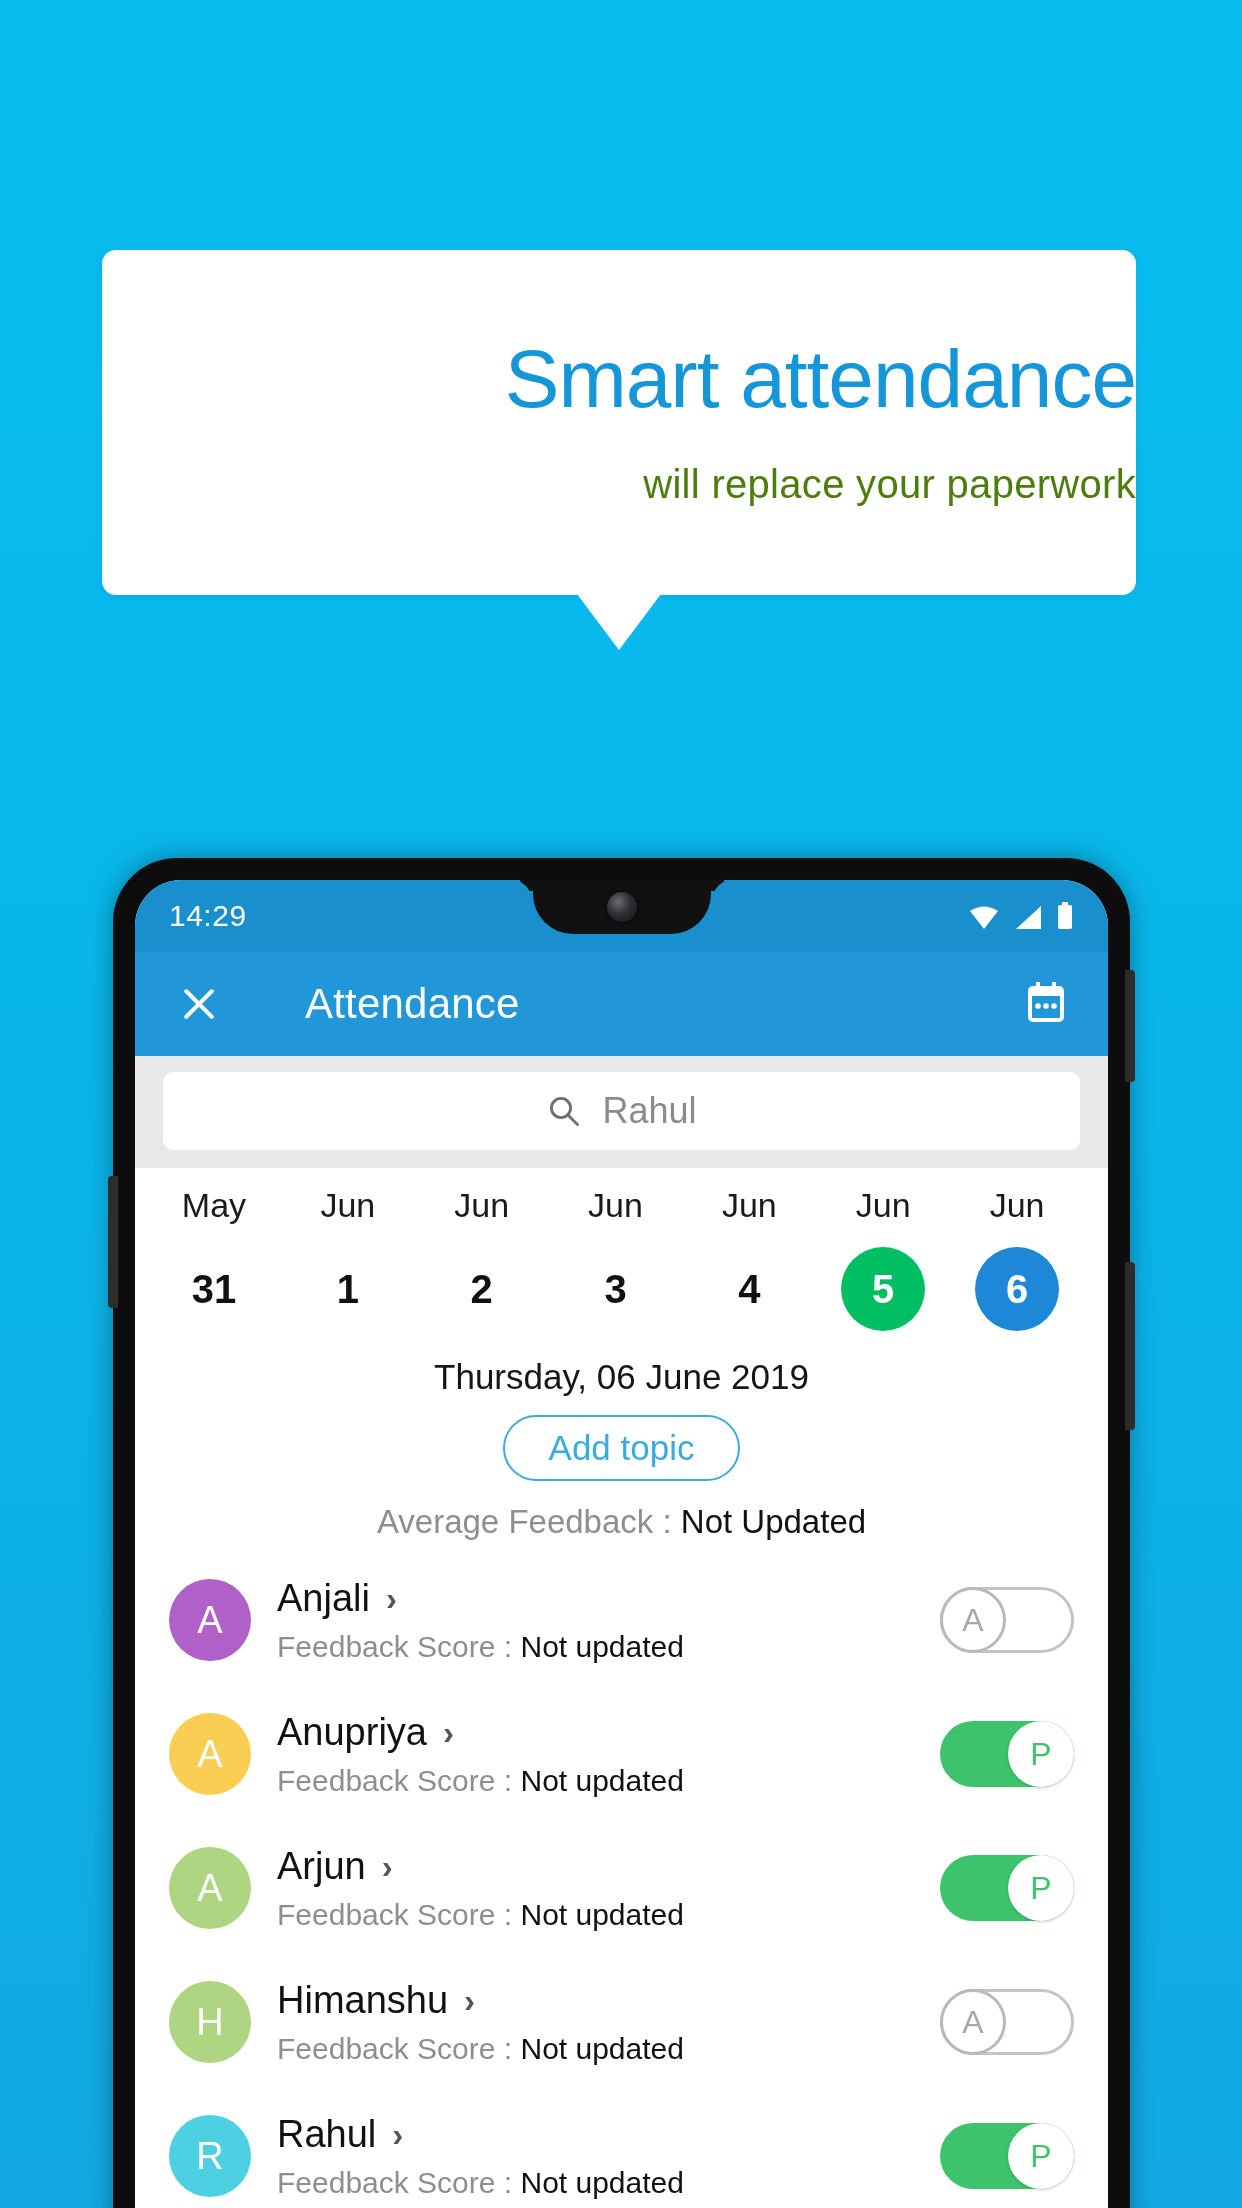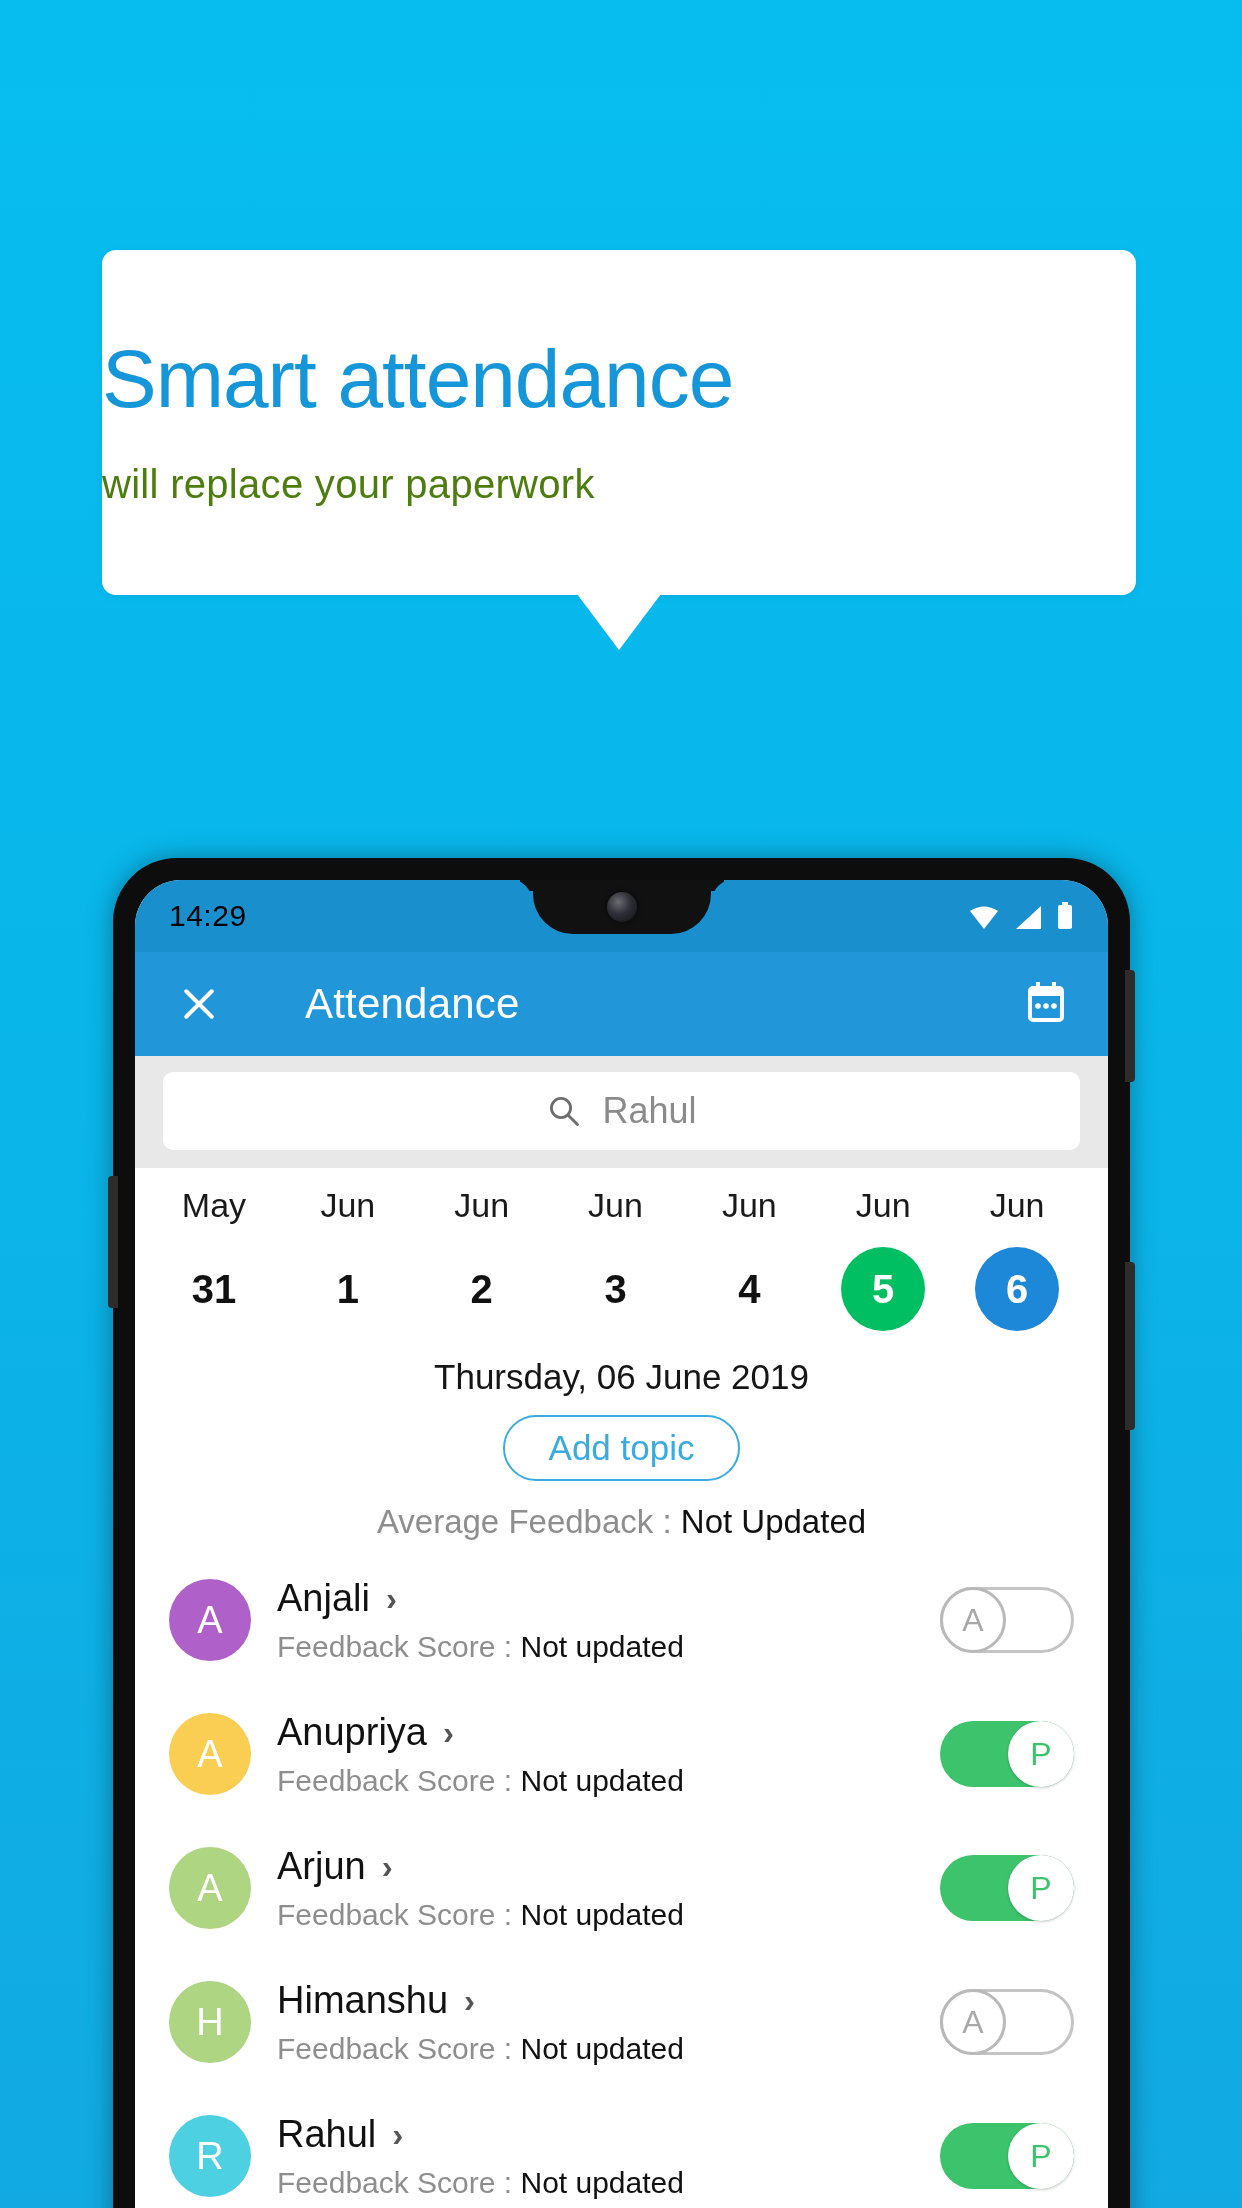--- a/index.html
+++ b/index.html
@@ -19,21 +19,21 @@
 
   
   #promo-card {
     position:absolute;
     left:102px; top:250px;
     width:1034px; height:345px;
     background:#ffffff;
     border-radius:14px;
     box-shadow:0 2px 10px rgba(0,0,0,.06);
     display:flex; flex-direction:column;
-    align-items:flex-start; justify-content:center;
+    align-items:flex-end; justify-content:center;
   }
   #promo-tail {
     position:absolute;
     left:577px; top:594px;
     width:0; height:0;
     border-left:42px solid transparent;
     border-right:42px solid transparent;
     border-top:56px solid #ffffff;
   }
   #promo-title {
@@ -81,21 +81,21 @@
   }
 
   
   #statusbar {
     height:72px;
     background:#1a8fce;
     position:relative;
     display:flex; align-items:center;
     padding:0 34px;
   }
-  #status-time { color:#000000; font-size:30px; letter-spacing:.5px; }
+  #status-time { color:#ffffff; font-size:30px; letter-spacing:.5px; }
   #status-icons { margin-left:auto; display:flex; align-items:flex-end; gap:13px; }
   .si { display:block; }
 
   
   #notch {
     position:absolute;
     left:50%; transform:translateX(-50%);
     top:-2px;
     width:178px; height:56px;
     background:#111;

